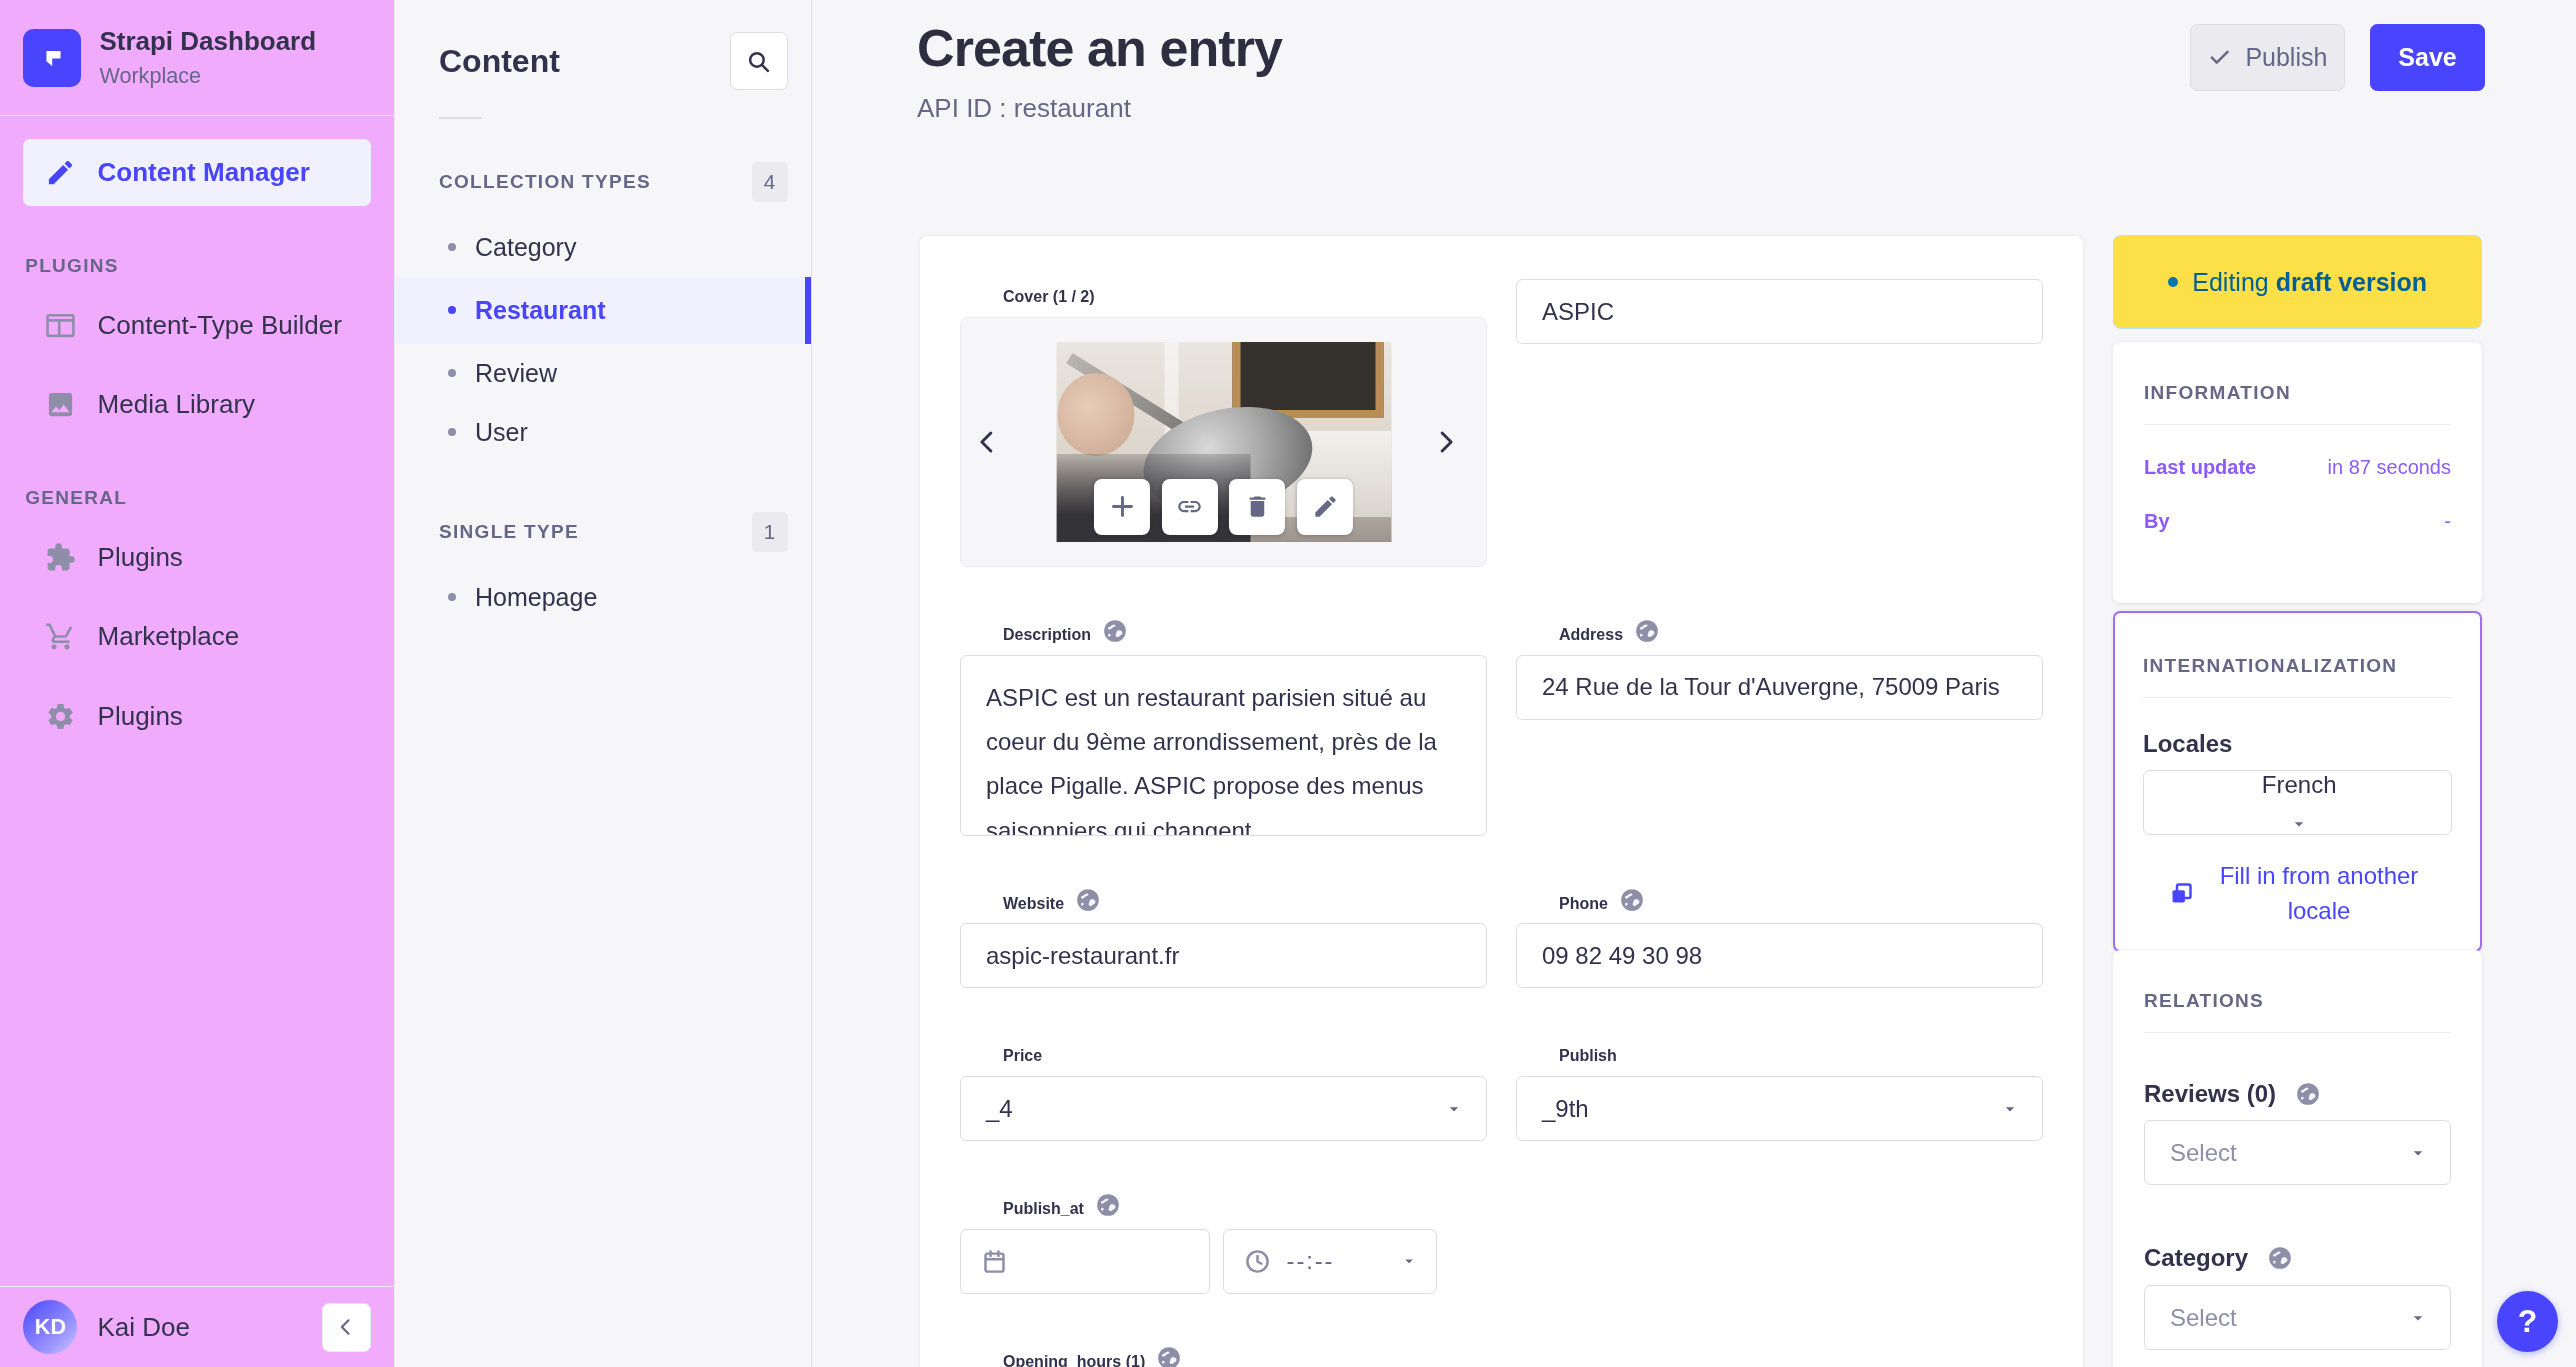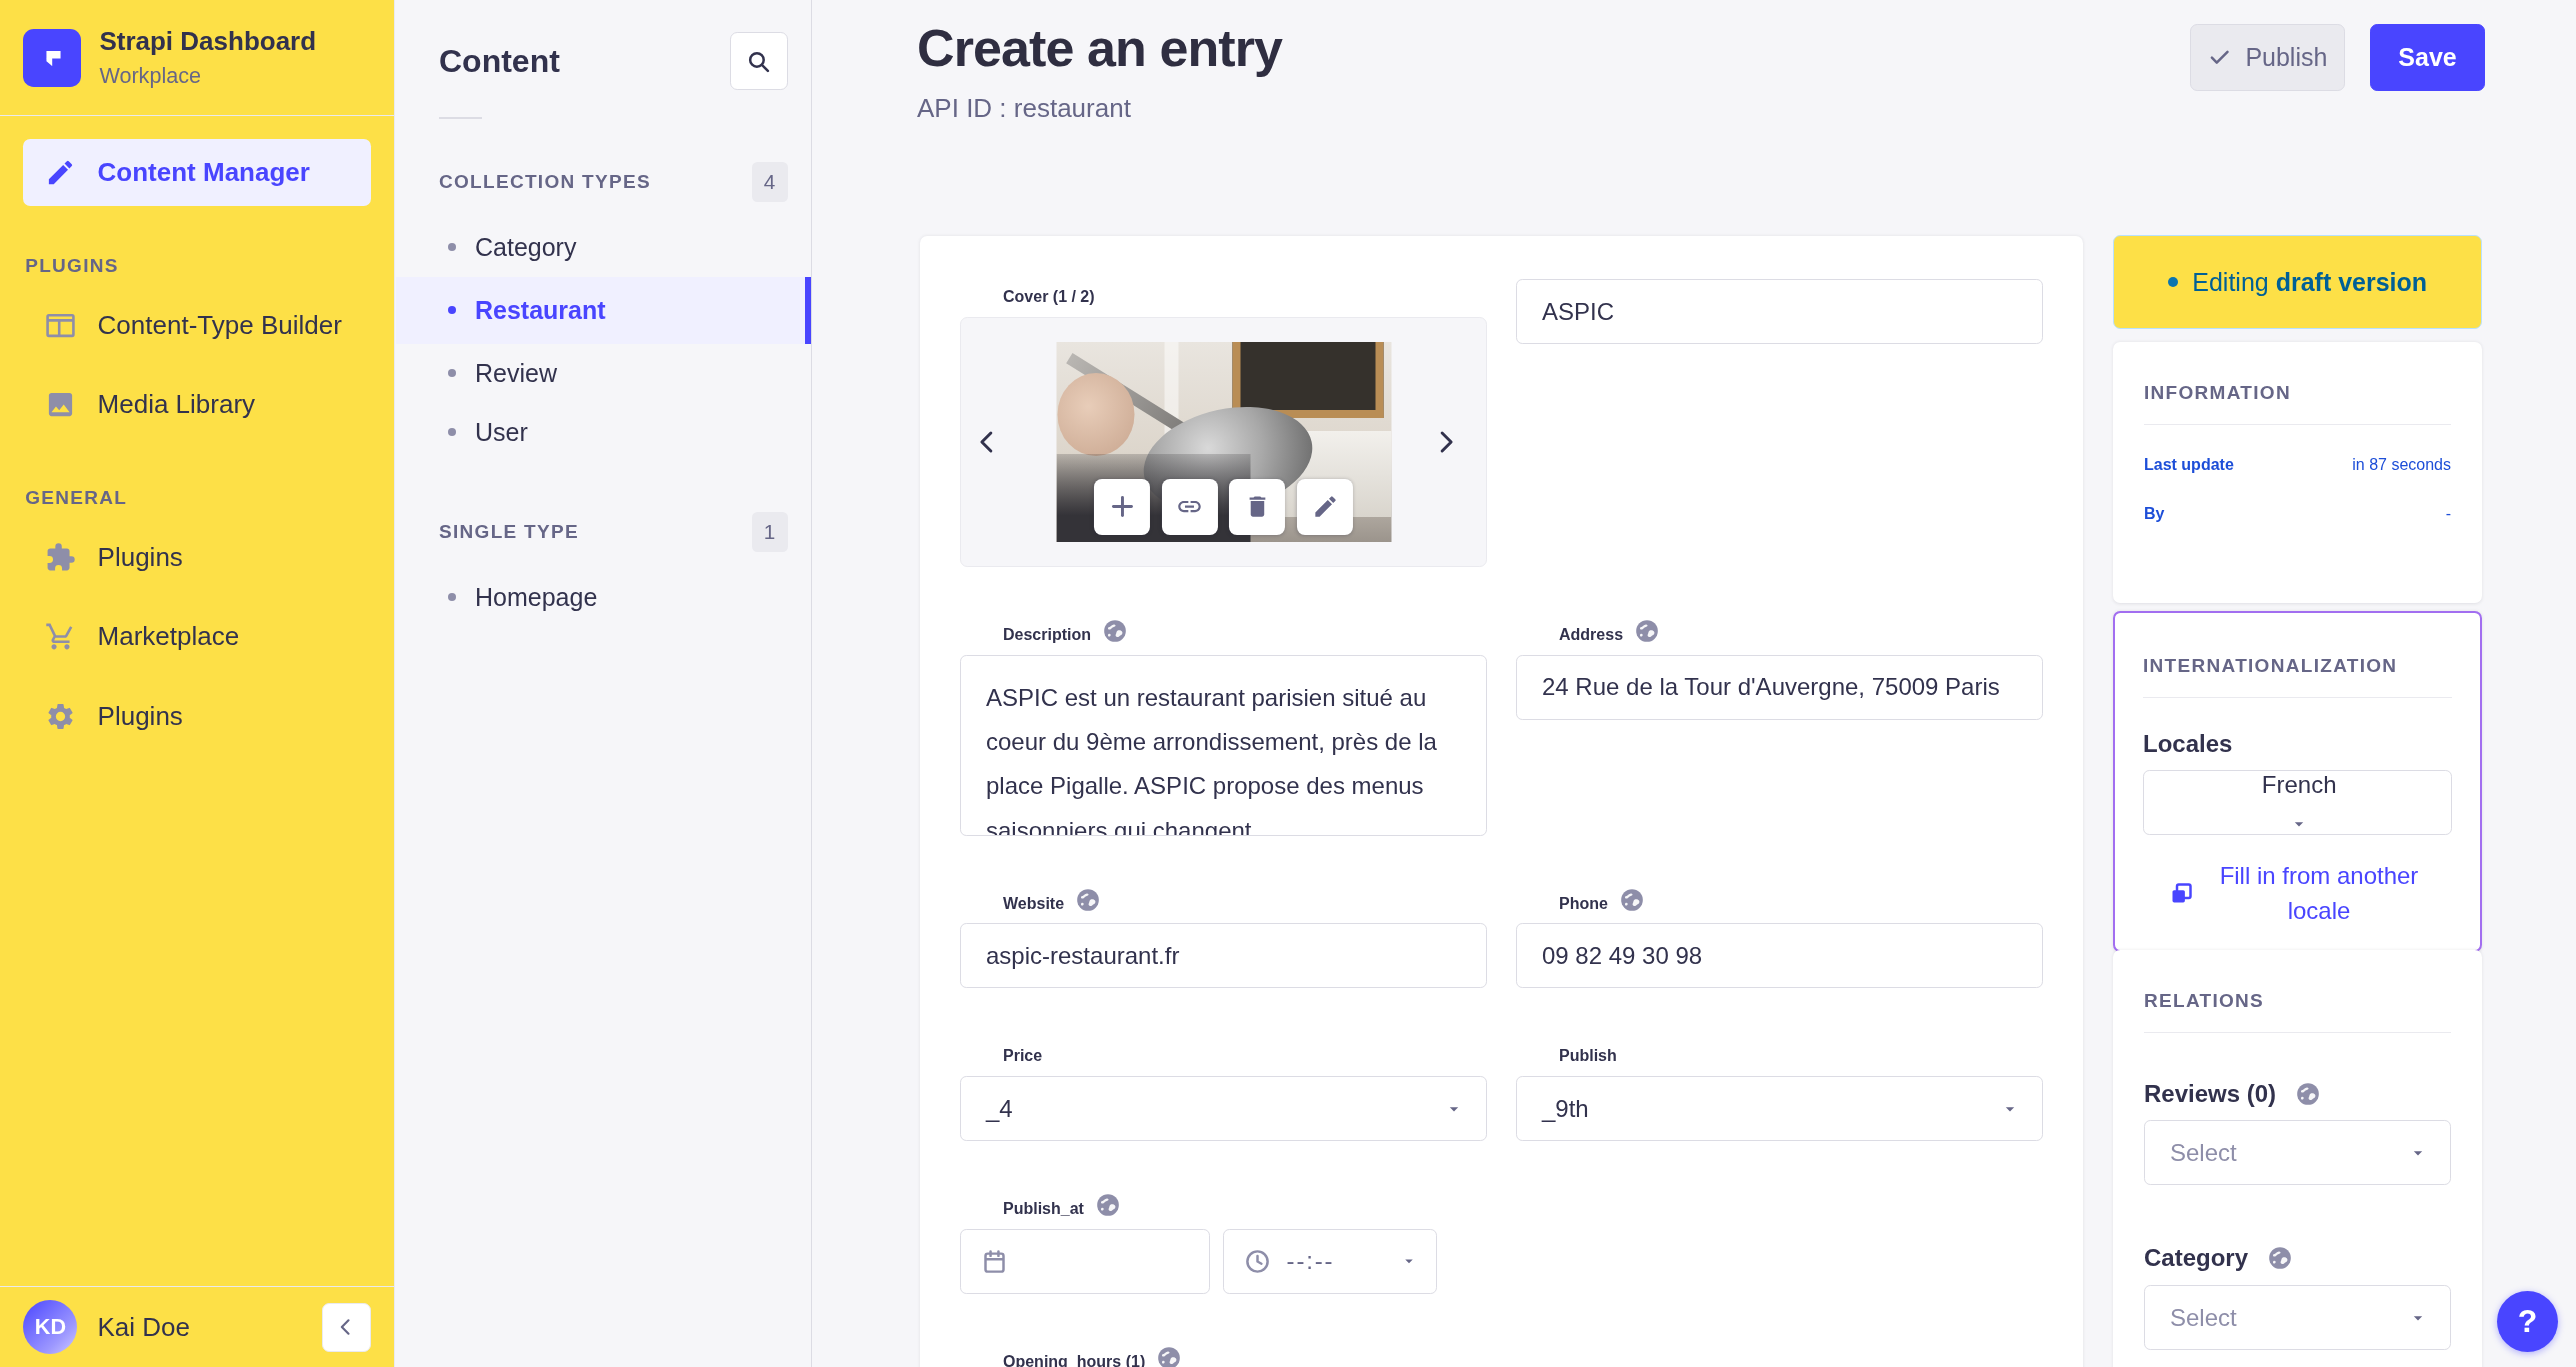--- a/index.html
+++ b/index.html
@@ -1,20 +1,20 @@
 <!DOCTYPE html>
 <html style="font-size:14.4px"><head>
 <meta charset="utf-8">
 <style>
   * { margin:0; padding:0; box-sizing:border-box; }
   html,body { background:#F6F6F9; font-family:"Liberation Sans", sans-serif; }
   .app { position:relative; width:2576px; height:1367px; background:#F6F6F9; overflow:hidden; color:#32324D; }
 
   
-  .sidebar { position:absolute; left:0; top:0; width:395px; height:100%; background:#fde047; border-right:0.9px solid #EAEAEF; }
+  .sidebar { position:absolute; left:0; top:0; width:395px; height:100%; background:#f0abfc; border-right:0.9px solid #EAEAEF; }
   .brand { display:flex; align-items:center; gap:18px; padding:20px 23.4px; border-bottom:0.9px solid #EAEAEF; height:116px; }
   .logo { width:58px; height:58px; border-radius:10.8px; background:#4945FF; display:flex; align-items:center; justify-content:center; flex:0 0 auto; }
   .logo svg { width:36px; height:36px; }
   .brand-title { font-size:26px; font-weight:bold; color:#32324D; }
   .brand-sub { font-size:21.6px; color:#666687; margin-top:5.4px; }
 
   .nav { padding:23.4px 23.4px 0 23.4px; }
   .nav-item { display:flex; align-items:center; gap:21.6px; height:67px; border-radius:7.2px; padding:0 21.6px; font-size:26px; color:#32324D; cursor:pointer; }
   .nav-item .ic { width:31px; height:31px; color:#8E8EA9; flex:0 0 auto; }
   .nav-item.active { background:#F0F0FF; color:#4945FF; font-weight:bold; }
@@ -90,21 +90,21 @@
   .time-input .t-val { font-size:24px; letter-spacing:1.8px; flex:1; }
   .time-input .ic-caret { width:18px; height:18px; color:#666687; }
 
   
   .draft-banner { position:absolute; left:2113px; top:235px; width:369px; height:94px; background:#fde047; border:0.9px solid #B8E1FF; border-radius:7.2px; display:flex; align-items:center; justify-content:center; gap:14.4px; font-size:25px; color:#006096; }
   .draft-dot { width:10px; height:10px; border-radius:50%; background:#0C75AF; }
   .side-card { position:absolute; left:2113px; width:369px; background:#fff; border-radius:7.2px; box-shadow:0 0.9px 3.6px rgba(33,33,52,.1); padding:40px 31px 31px; }
   .side-head { font-size:19px; font-weight:bold; letter-spacing:1.3px; color:#666687; }
   .side-divider { height:0.9px; background:#EAEAEF; margin:20px 0 0; }
   .card-info { top:342px; height:261px; }
-  .info-row { display:flex; justify-content:space-between; font-size:16px; color:#1d4ed8; margin-top:31px;align-items:center; }
+  .info-row { display:flex; justify-content:space-between; font-size:20px; color:#8b5cf6; margin-top:31px;align-items:center; }
   .info-row .lbl { font-weight:bold; }
   .card-i18n { top:611px; height:341px; border:2.7px solid #A26EF0; padding:42px 28px 28px; }
   .loc-label { font-size:24px; font-weight:bold; color:#32324D; margin-top:32px; }
   .card-i18n .select { margin-top:12.6px;flex-direction:column; }
   .fill-link { display:flex; align-items:center; justify-content:center; gap:16px; margin-top:23.4px; cursor:pointer; }
   .fill-link .ic { width:27px; height:27px; flex:0 0 auto; }
   .fill-link .txt { font-size:24px; color:#4945FF; text-align:center; width:216px; line-height:1.45; }
   .card-rel { top:950px; height:467px; }
   .rel-label { display:flex; align-items:center; gap:19px; font-size:24px; font-weight:bold; color:#32324D; }
   .rel-g1 { margin-top:47px; } .rel-g2 { margin-top:59px; }

